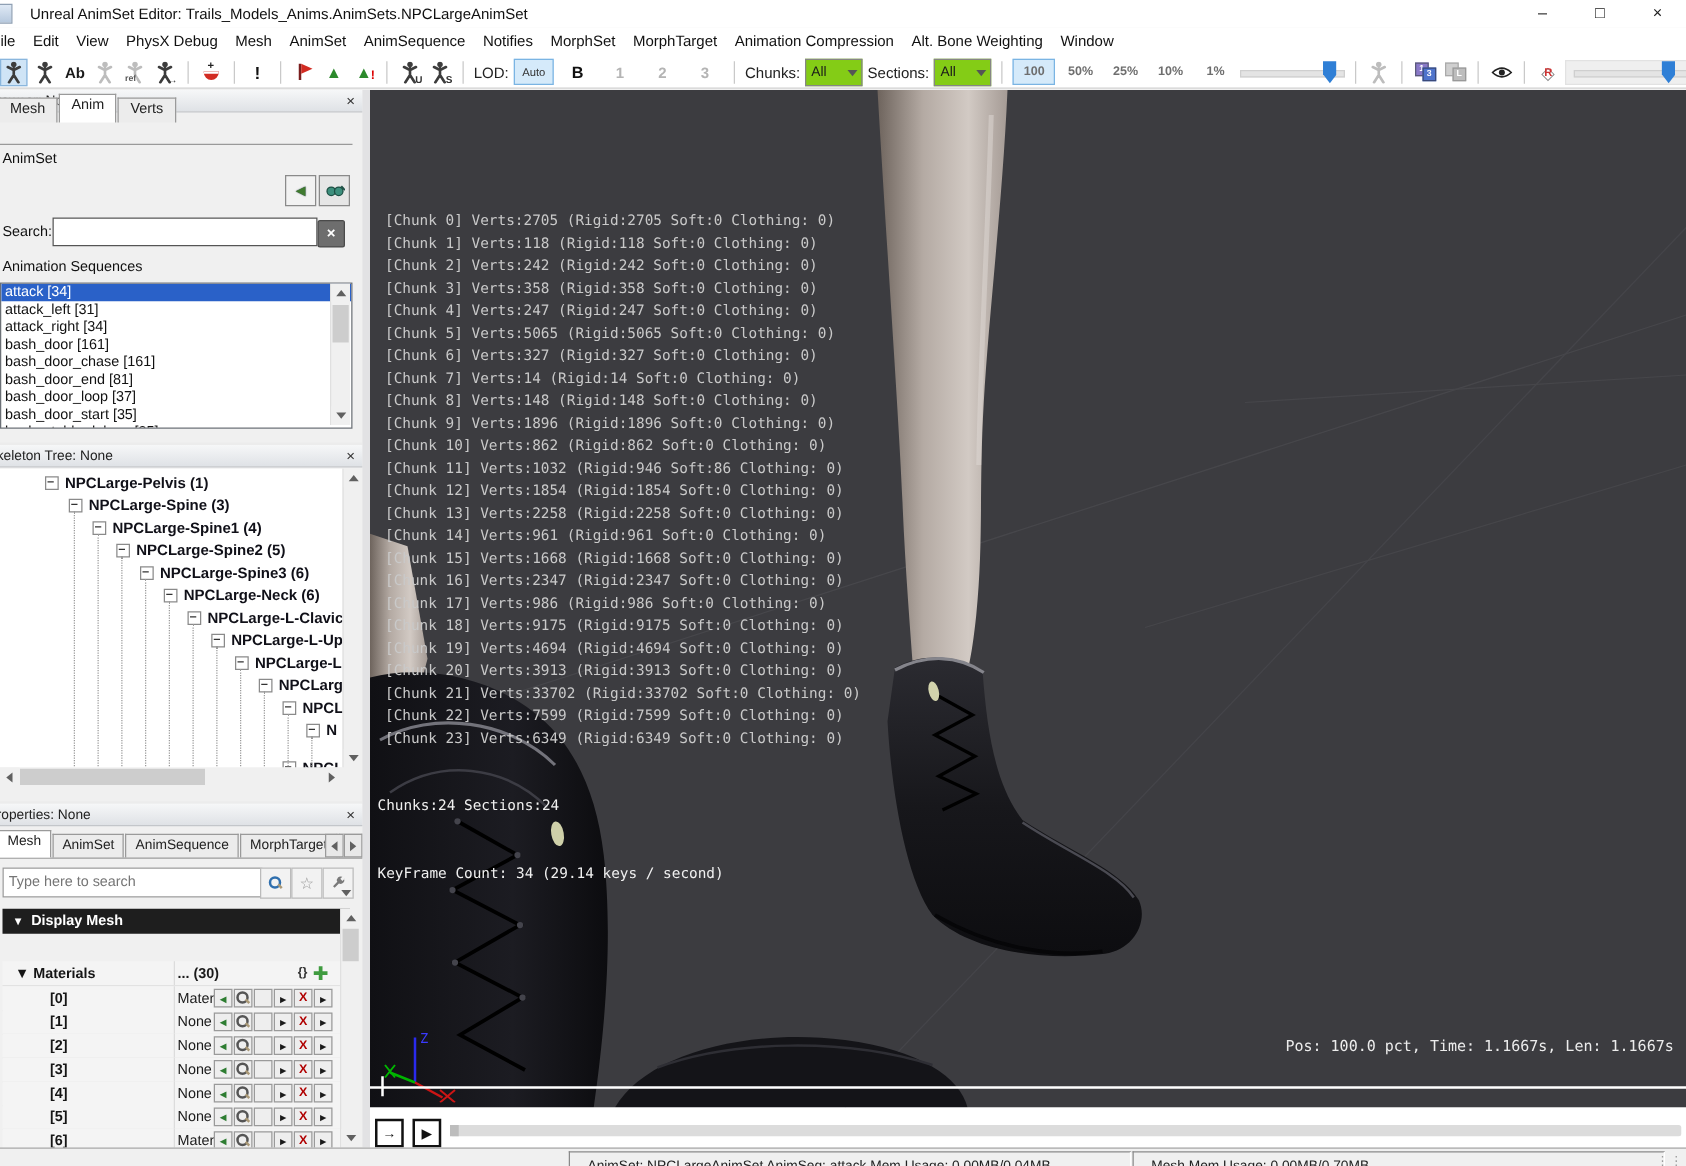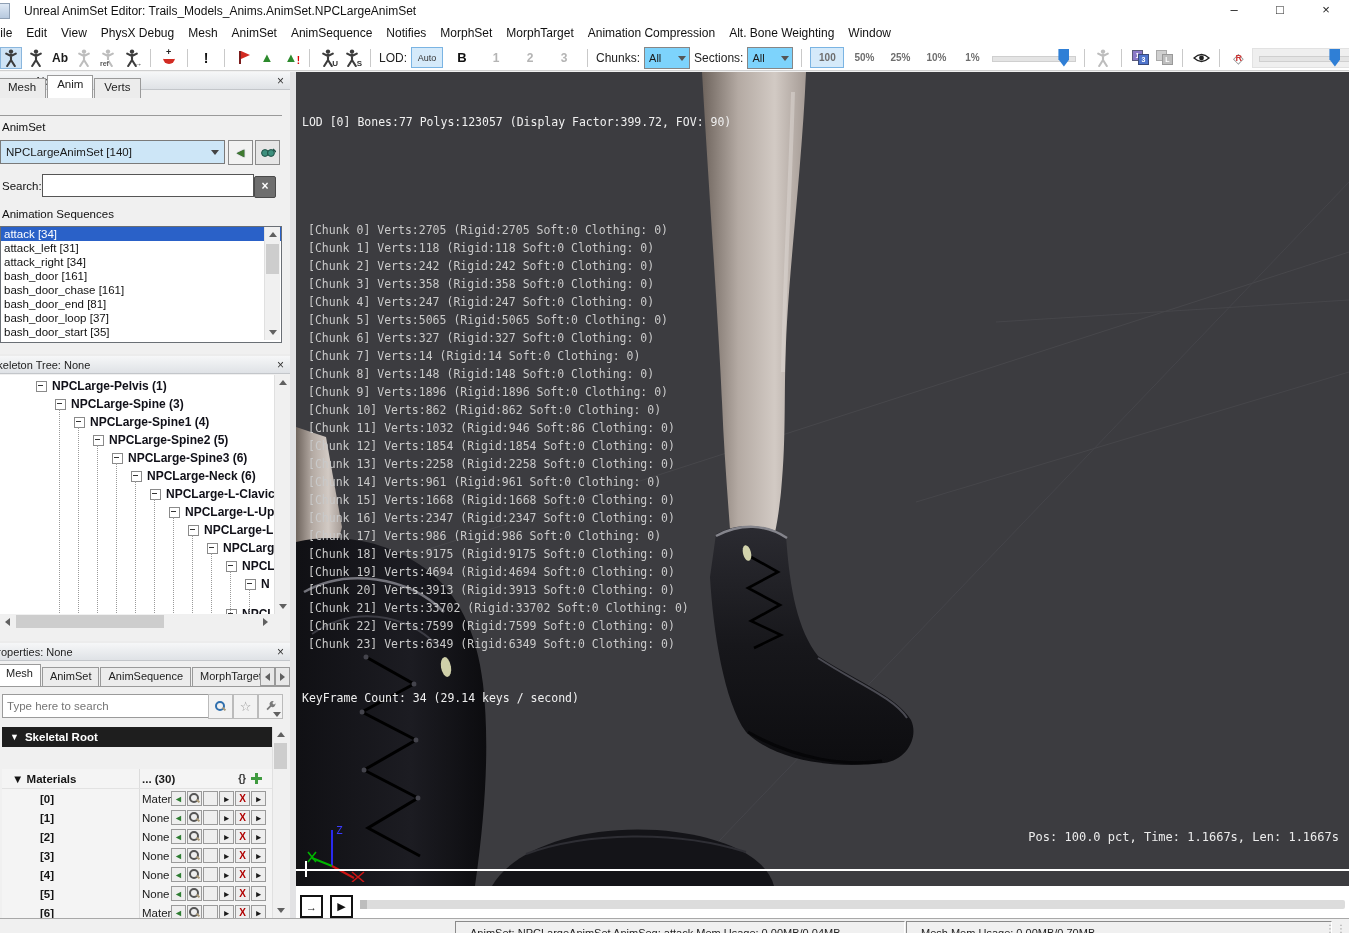--- a/index.html
+++ b/index.html
@@ -21,21 +21,21 @@
   .ti.sel{background:#cfe4f6;border:1px solid #8ab6dd}
   .ticon{color:#3c3c3c}
   .ticon.ghost{color:#bdbdbd}
   .tlabel{font-size:12px;color:#222;white-space:nowrap;flex:none}
   .tbtn{min-width:24px;height:19px;display:inline-flex;align-items:center;justify-content:center;
     font-size:11px;color:#333;flex:none;padding:0 3px}
   .tbtn.active{background:#d5eafa;border:1px solid #7ab4e3}
   .tbtn.bold{font-weight:bold;font-size:13px;color:#111}
   .tbtn.dim{font-weight:bold;color:#b4b4b4;font-size:12px}
   .pct{font-weight:bold;font-size:10px;color:#6e6e6e;min-width:26px}
-  .selectbox{width:40px;height:20px;border:1px solid #868686;background:#7dd3fc;display:inline-flex;
+  .selectbox{width:40px;height:20px;border:1px solid #868686;background:#84cc16;display:inline-flex;
     align-items:center;font-size:11px;padding-left:4px;position:relative;flex:none}
   .selectbox .chev{position:absolute;right:3px;top:8px;border-left:4px solid transparent;
     border-right:4px solid transparent;border-top:5px solid #555}
   .slider{height:18px;position:relative;flex:none}
   .slider .track{position:absolute;left:0;right:0;top:7px;height:4px;background:#e4e4e4;border:1px solid #cfcfcf}
   .slider .handle{position:absolute;top:0;width:11px;height:18px;background:#2f7fd6;
     clip-path:polygon(0 0,100% 0,100% 60%,50% 100%,0 60%)}
   .reftxt{position:absolute;bottom:1px;left:2px;font-size:7px;font-weight:bold;color:#555;background:#fff;line-height:7px}
   .submark{position:absolute;bottom:0;right:0;font-size:8px;font-weight:bold;color:#333;line-height:8px}
   .excl{font-weight:bold;font-size:14px;color:#111}
@@ -156,21 +156,21 @@
   <defs>
     <symbol id="man" viewBox="0 0 12 18">
       <circle cx="6" cy="2.6" r="2.2" fill="currentColor"></circle>
       <path d="M6 5.5 V11 M6 7 L1.2 4.6 M6 7 L10.8 4.6 M6 11 L2.2 17 M6 11 L9.8 17" stroke="currentColor" stroke-width="2.1" fill="none" stroke-linecap="round"></path>
     </symbol>
   </defs>
 </svg>
 
 <div class="abs titlebar">
   <span class="appicon"></span>
-  <span class="apptitle">Unreal AnimSet Editor: Trails_Models_Anims.AnimSet.NPCLargeAnimSet</span>
+  <span class="apptitle">Unreal AnimSet Editor: Trails_Models_Anims.AnimSets.NPCLargeAnimSet</span>
   <span class="wctl">
     <span class="wbtn">–</span>
     <span class="wbtn">□</span>
     <span class="wbtn">×</span>
   </span>
 </div>
 
 <div class="abs menubar">
 
 <span class="mitem">File</span>
@@ -315,24 +315,20 @@
     <span class="t">Browser: None</span>
     <span class="x">×</span>
   </div>
   <div class="tabs" style="left:-2px;top:4px">
     <span class="tab">Mesh</span>
     <span class="tab active">Anim</span>
     <span class="tab">Verts</span>
   </div>
   <div class="tabline" style="left:0;top:43px;width:282px"></div>
   <div class="lbl" style="left:2px;top:49px">AnimSet</div>
-  <div class="combo" style="left:0;top:68px;width:218px">
-    <span>NPCLargeAnimSet [140]</span>
-    <span class="chev"></span>
-  </div>
   <div class="sqbtn" style="left:228px;top:68px">
     <span style="color:#3f7a2f;font-weight:bold;font-size:13px;text-shadow:0 0 1px #234">◄</span>
   </div>
   <div class="sqbtn" style="left:255px;top:68px;background:#e6e6e6">
     <svg width="16" height="12" viewBox="0 0 16 12">
       <circle cx="5" cy="6" r="3.4" fill="#3d8f7d" stroke="#1d4f44"></circle>
         <circle cx="11" cy="6" r="3.4" fill="#3d8f7d" stroke="#1d4f44"></circle>
       <path d="M13 2 L16 5" stroke="#1d4f44" stroke-width="1.5"></path>
     </svg>
   </div>
@@ -479,21 +475,21 @@
       <span style="color:#9a9a9a;font-size:13px">☆</span>
     </div>
   <div class="sqbtn" style="left:258px;top:51px;border-color:#bbb">
     <svg width="13" height="13" viewBox="0 0 14 14">
         <path d="M12 3a3.2 3.2 0 0 1-4.3 4.3L4 11 2.6 9.6l3.7-3.7A3.2 3.2 0 0 1 10.6 1.6L8.9 3.3l1.8 1.8L12.4 3.4z" fill="#7a7a7a"></path>
       </svg>
     <span style="position:absolute;right:1px;bottom:1px" class="tri-dn"></span>
   </div>
   <div class="sechdr" style="left:2px;top:84px;width:270px;height:20px">
     <span class="caret">▼</span>
-    <span>Skeletal Root</span>
+    <span>Display Mesh</span>
   </div>
   <div class="prow" style="left:2px;top:126px;width:270px">
     <span class="vsep"></span>
     <span class="name" style="padding-left:10px">▼ <span>Materials</span></span>
     <span class="val b">... (30)</span>
     <span style="position:absolute;right:26px" class="curly">{}</span>
     <span style="position:absolute;right:10px" class="plusg"></span>
   </div>
 
   <div class="prow" style="left:2px;top:146px;width:270px">
@@ -664,24 +660,24 @@
       <circle cx="120" cy="668" r="2.5" fill="#44444c"></circle>
     <circle cx="68" cy="698" r="2.5" fill="#44444c"></circle>
       <circle cx="122" cy="726" r="2.5" fill="#44444c"></circle>
     <ellipse cx="150" cy="595" rx="5" ry="10" fill="#cfd0a9" transform="rotate(-10 150 595)"></ellipse>
 
     <path d="M196,814 C220,772 300,750 380,760 C440,768 472,790 478,814 Z" fill="#141418"></path>
     <path d="M230,782 C290,760 380,758 450,780" stroke="#2e2e34" stroke-width="2" fill="none"></path>
   </svg>
 
   <div class="stats">
-    <div class="hdr">LOD [0] Bones:77 Polys:123057 (Display Factor:399.72, FOV: 90)</div>
     <div>
       
     <div class="vline">[Chunk 0] Verts:2705 (Rigid:2705 Soft:0 Clothing: 0)</div><div class="vline">[Chunk 1] Verts:118 (Rigid:118 Soft:0 Clothing: 0)</div><div class="vline">[Chunk 2] Verts:242 (Rigid:242 Soft:0 Clothing: 0)</div><div class="vline">[Chunk 3] Verts:358 (Rigid:358 Soft:0 Clothing: 0)</div><div class="vline">[Chunk 4] Verts:247 (Rigid:247 Soft:0 Clothing: 0)</div><div class="vline">[Chunk 5] Verts:5065 (Rigid:5065 Soft:0 Clothing: 0)</div><div class="vline">[Chunk 6] Verts:327 (Rigid:327 Soft:0 Clothing: 0)</div><div class="vline">[Chunk 7] Verts:14 (Rigid:14 Soft:0 Clothing: 0)</div><div class="vline">[Chunk 8] Verts:148 (Rigid:148 Soft:0 Clothing: 0)</div><div class="vline">[Chunk 9] Verts:1896 (Rigid:1896 Soft:0 Clothing: 0)</div><div class="vline">[Chunk 10] Verts:862 (Rigid:862 Soft:0 Clothing: 0)</div><div class="vline">[Chunk 11] Verts:1032 (Rigid:946 Soft:86 Clothing: 0)</div><div class="vline">[Chunk 12] Verts:1854 (Rigid:1854 Soft:0 Clothing: 0)</div><div class="vline">[Chunk 13] Verts:2258 (Rigid:2258 Soft:0 Clothing: 0)</div><div class="vline">[Chunk 14] Verts:961 (Rigid:961 Soft:0 Clothing: 0)</div><div class="vline">[Chunk 15] Verts:1668 (Rigid:1668 Soft:0 Clothing: 0)</div><div class="vline">[Chunk 16] Verts:2347 (Rigid:2347 Soft:0 Clothing: 0)</div><div class="vline">[Chunk 17] Verts:986 (Rigid:986 Soft:0 Clothing: 0)</div><div class="vline">[Chunk 18] Verts:9175 (Rigid:9175 Soft:0 Clothing: 0)</div><div class="vline">[Chunk 19] Verts:4694 (Rigid:4694 Soft:0 Clothing: 0)</div><div class="vline">[Chunk 20] Verts:3913 (Rigid:3913 Soft:0 Clothing: 0)</div><div class="vline">[Chunk 21] Verts:33702 (Rigid:33702 Soft:0 Clothing: 0)</div><div class="vline">[Chunk 22] Verts:7599 (Rigid:7599 Soft:0 Clothing: 0)</div><div class="vline">[Chunk 23] Verts:6349 (Rigid:6349 Soft:0 Clothing: 0)</div></div>
+    <div class="ftr">Chunks:24 Sections:24</div>
     <div class="ftr">KeyFrame Count: 34 (29.14 keys / second)</div>
   </div>
 
   <div class="posline">Pos: 100.0 pct, Time: 1.1667s, Len: 1.1667s</div>
 
   <svg class="axis" width="70" height="60" viewBox="0 0 70 60">
     <path d="M30,44 L30,8" stroke="#2a2aee" stroke-width="2"></path>
     <text x="34" y="12" fill="#3a3aff" font-size="11" font-family="DejaVu Sans Mono,monospace">Z</text>
     <path d="M30,44 L10,36" stroke="#00b500" stroke-width="2"></path>
     <path d="M6,30 L14,40 M14,30 L6,40" stroke="#00b500" stroke-width="1.6"></path>

